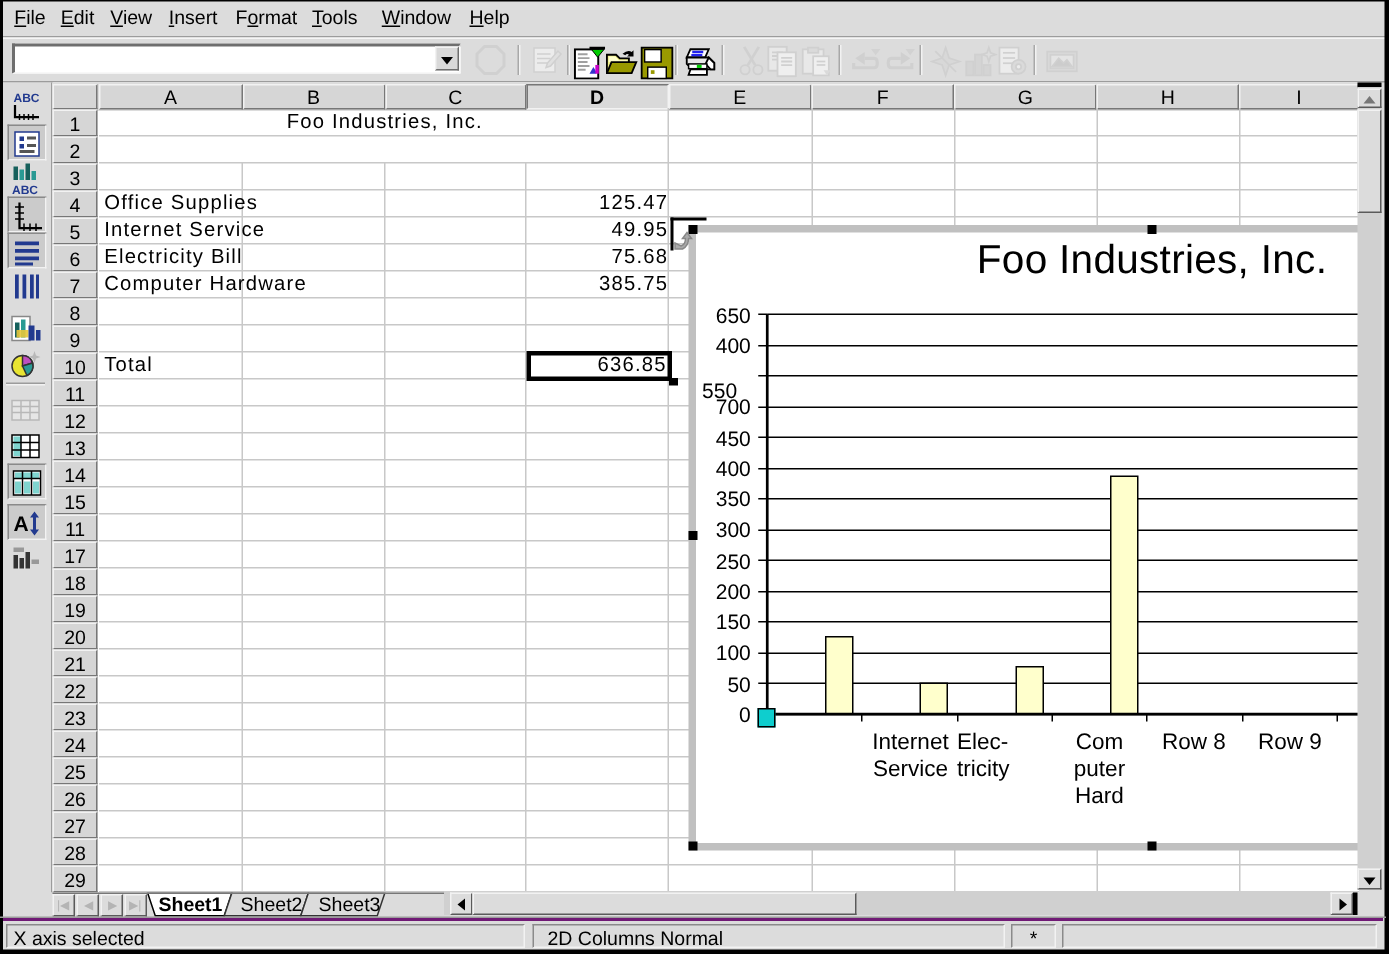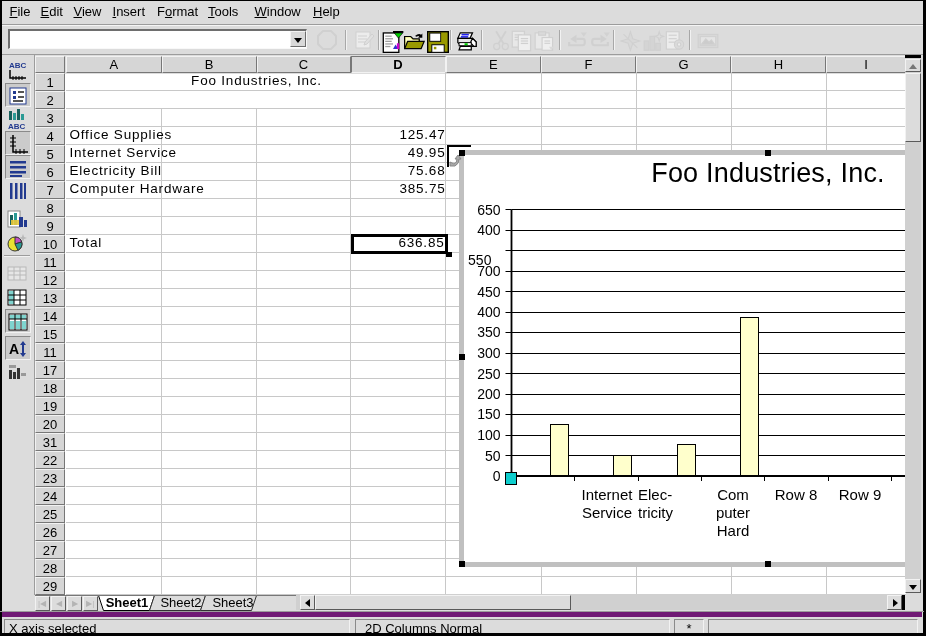--- a/index.html
+++ b/index.html
@@ -30,21 +30,21 @@
 .cell { position:absolute; font-size:13.5px; letter-spacing:0.8px; line-height:18px; white-space:nowrap; }
 
 .sb { background:#d0d0d0; }
 .sbtn { position:absolute; background:#dcdcdc; border-top:1px solid #f2f2f2; border-left:1px solid #f2f2f2; border-bottom:1px solid #5a5a5a; border-right:1px solid #5a5a5a; }
 .thumb { position:absolute; background:#dcdcdc; border-top:1px solid #f2f2f2; border-left:1px solid #f2f2f2; border-bottom:1px solid #5a5a5a; border-right:1px solid #5a5a5a; }
 .arr { position:absolute; width:0; height:0; }
 
 #tabrow { position:absolute; left:0; top:595px; width:922px; height:17px; background:#dcdcdc; }
 .tab { position:absolute; top:1px; height:15px; font-size:13px; text-align:center; line-height:14px; }
 
-#status { position:absolute; left:0; top:612px; width:922px; height:21px; background:#dcdcdc; border-top:5px solid #701a75; }
+#status { position:absolute; left:0; top:612px; width:922px; height:21px; background:#dcdcdc; border-top:2px solid #701a75; }
 .pane { position:absolute; top:2px; height:16px; border:1px solid; border-color:#8a8a8a #f2f2f2 #f2f2f2 #8a8a8a; font-size:13px; line-height:15px; }
 </style></head><body>
 <div id="win">
 <div id="menubar">
       <span style="left:9.5px"><u>F</u>ile</span>
       <span style="left:40.5px"><u>E</u>dit</span>
       <span style="left:73.5px"><u>V</u>iew</span>
       <span style="left:112.5px"><u>I</u>nsert</span>
       <span style="left:157px">F<u>o</u>rmat</span>
       <span style="left:208px"><u>T</u>ools</span>
@@ -273,21 +273,21 @@
       <div class="rhead" style="top:197.5px;">11</div>
       <div class="rhead" style="top:215.5px;">12</div>
       <div class="rhead" style="top:233.5px;">13</div>
       <div class="rhead" style="top:251.5px;">14</div>
       <div class="rhead" style="top:269.5px;">15</div>
       <div class="rhead" style="top:287.5px;">11</div>
       <div class="rhead" style="top:305.5px;">17</div>
       <div class="rhead" style="top:323.5px;">18</div>
       <div class="rhead" style="top:341.5px;">19</div>
       <div class="rhead" style="top:359.5px;">20</div>
-      <div class="rhead" style="top:377.5px;">31</div>
+      <div class="rhead" style="top:377.5px;">21</div>
       <div class="rhead" style="top:395.5px;">22</div>
       <div class="rhead" style="top:413.5px;">23</div>
       <div class="rhead" style="top:431.5px;">24</div>
       <div class="rhead" style="top:449.5px;">25</div>
       <div class="rhead" style="top:467.5px;">26</div>
       <div class="rhead" style="top:485.5px;">27</div>
       <div class="rhead" style="top:503.5px;">28</div>
       <div class="rhead" style="top:521.5px;">29</div>
       <svg style="position:absolute;left:31px;top:17px" width="840" height="523">
         <line x1="95.5" y1="36.5" x2="95.5" y2="522" stroke="#c8c8c8"></line>

